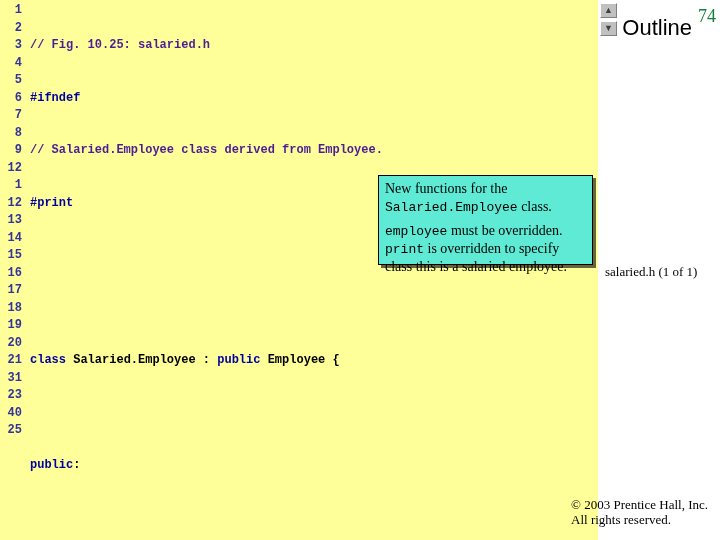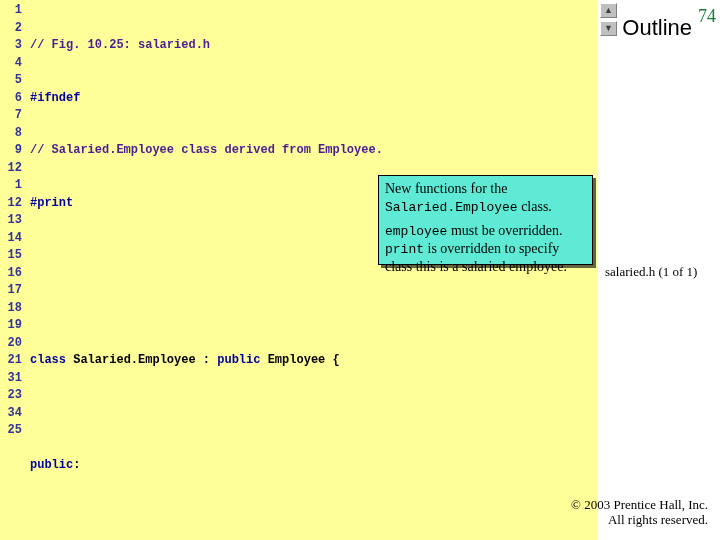--- a/index.html
+++ b/index.html
@@ -108,21 +108,20 @@
     color: #000;
     padding: 4px 6px;
     line-height: 1.25;
   }
   .callout .sep { height: 6px; }
   .mono { font-family: "Courier New", monospace; font-size: 13px; }
   .copyright {
     position: absolute;
     right: 12px;
     bottom: 12px;
-    text-align: right;
     font-size: 13px;
     color: #000;
     line-height: 1.2;
   }
 </style>
 </head>
 <body>
 
 <div class="code-area">
   <div class="gutter">
@@ -142,21 +141,21 @@
     <div>14</div>
     <div>15</div>
     <div>16</div>
     <div>17</div>
     <div>18</div>
     <div>19</div>
     <div>20</div>
     <div>21</div>
     <div>31</div>
     <div>23</div>
-    <div>34</div>
+    <div>40</div>
     <div>25</div>
   </div>
 
   <div class="code">
     <div class="line"><span class="cm">// Fig. 10.25: salaried.h</span></div>
     <div class="line"><span class="kw">#ifndef</span></div>
     <div class="line"><span class="cm">// Salaried.Employee class derived from Employee.</span></div>
     <div class="line"><span class="kw">#print</span></div>
     <div class="line"></div>
     <div class="line"></div>

